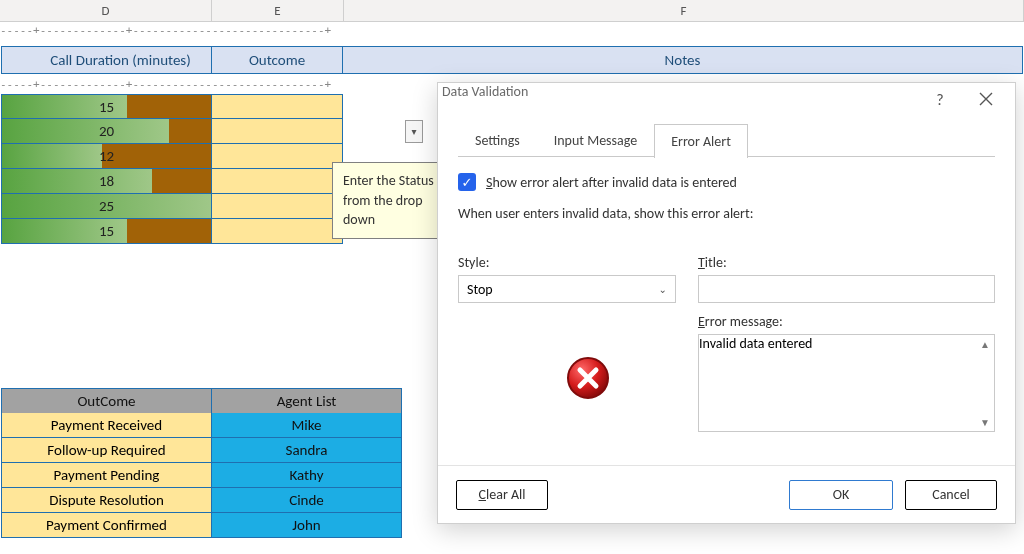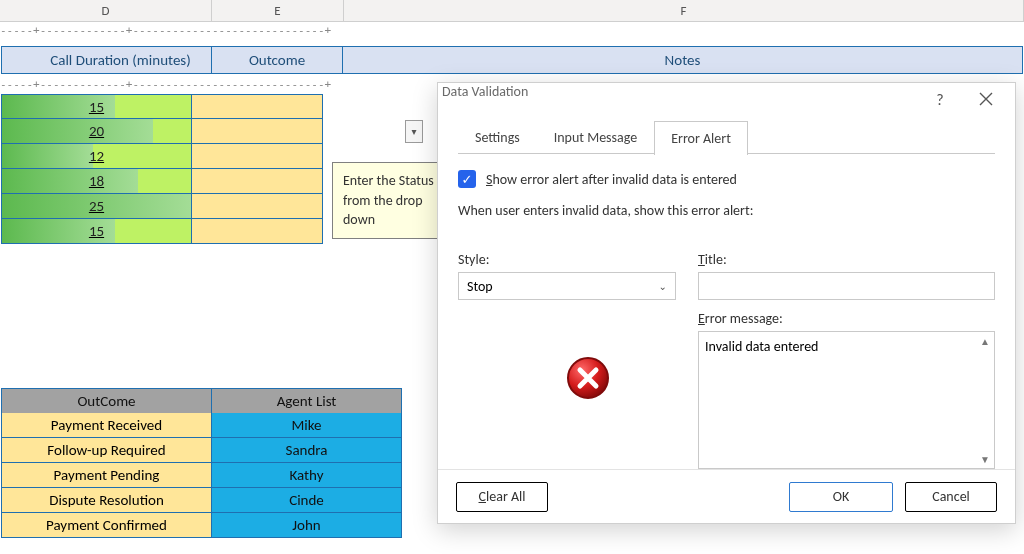--- a/index.html
+++ b/index.html
@@ -65,25 +65,24 @@
   .hdr-row .cell {
     background: #d9e1f2;
     color: #1f4e79;
     justify-content: center;
     font-size: 15px;
     height: 28px;
   }
 
   
   .databar-cell {
-    width: 191px;
+    width: 211px;
     position: relative;
     justify-content: center;
-    background: #bef264;
-    text-decoration: underline;
+    background: #a16207;
   }
   .databar-fill {
     position: absolute;
     left: 0; top: 0; bottom: 0;
     background: linear-gradient(to right, #4baf4b, #9fd99f);
     opacity: 0.85;
   }
   .databar-label { position: relative; z-index: 1; color: #222; font-size: 15px; }
 
   .outcome-cell {
@@ -219,22 +218,21 @@
   .textinput {
     border: 1px solid #c9c9c9;
     height: 28px;
     padding: 0 6px;
     font-size: 14px;
     width: 100%;
   }
   .textarea {
     border: 1px solid #c9c9c9;
     width: 100%;
-    height: 138px;
-    padding: 6px;
+    height: 98px;
     font-size: 14px;
     resize: none;
     position: relative;
   }
   .textarea-wrap { position: relative; }
   .scrollarrow {
     position: absolute;
     right: 2px;
     width: 16px;
     height: 16px;

